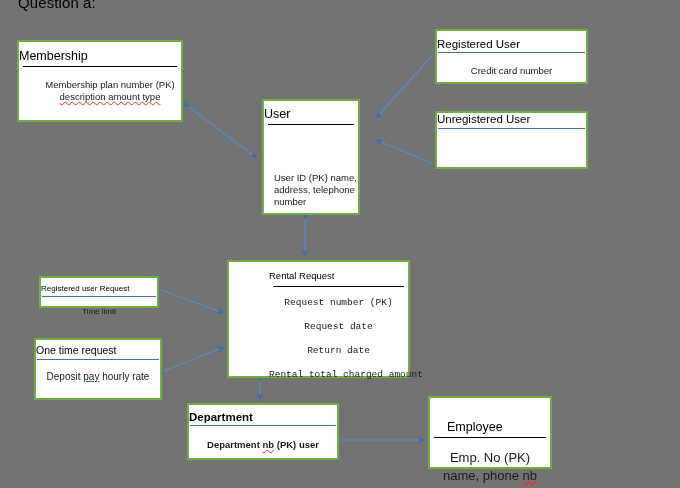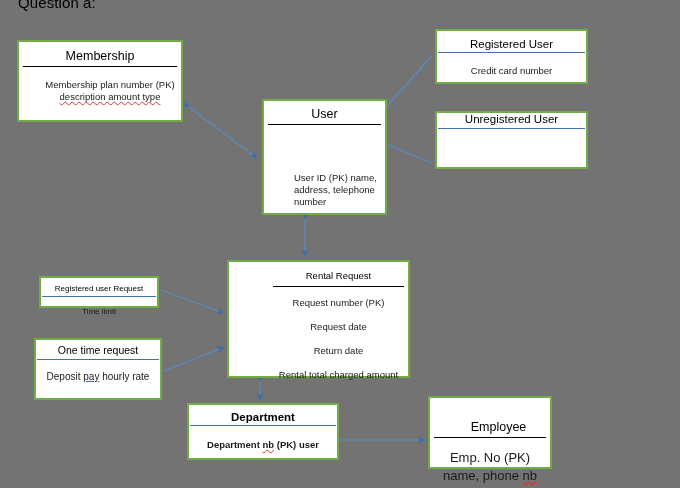--- a/index.html
+++ b/index.html
@@ -27,42 +27,40 @@
     letter-spacing: 0.1px;
     white-space: nowrap;
   }
   .entity {
     position: absolute;
     border: 2px solid #70AD47;
     background: #ffffff;
     box-sizing: border-box;
   }
   .entity-title {
-    text-align: center;
     color: #000;
     white-space: nowrap;
     overflow: hidden;
   }
   .sep {
     height: 0;
     border-top: 1px solid #000000;
     margin: 0 4px;
   }
   .sep.blue {
     border-top: 1px solid #4472A8;
     margin: 0 1px;
   }
   .attrs {
     text-align: center;
     color: #1a1a1a;
     line-height: 1.25;
   }
   .attrs.left {
     text-align: left;
-    margin-left: 20px;
   }
   .attr-line {
     white-space: nowrap;
   }
   .sp-err {
     text-decoration: underline wavy #E03030;
     text-decoration-skip-ink: none;
   }
   .gr-err {
     text-decoration: underline solid #3A6FB5;
@@ -76,40 +74,40 @@
     height: 488px;
     pointer-events: none;
   }
 
   
   #ent-membership      { left: 17px;  top: 40px;  width: 166px; height: 82px;  }
   #ent-membership .entity-title { font-size: 12.5px; padding-top: 7px; }
   #ent-membership .sep { margin-top: 3px; }
   #ent-membership .attrs { font-size: 9.5px; padding-top: 12px; margin-left: 20px; }
 
-  #ent-user            { left: 262px; top: 99px;  width: 125px; height: 116px; }
+  #ent-user            { left: 262px; top: 99px;  width: 98px; height: 116px; }
   #ent-user .entity-title { font-size: 12.5px; padding-top: 6px; }
   #ent-user .sep { margin-top: 3px; }
   #ent-user .attrs { font-size: 9.5px; padding: 47px 0 0 10px; }
 
   #ent-reguser         { left: 435px; top: 29px;  width: 153px; height: 55px;  }
   #ent-reguser .entity-title { font-size: 11.5px; padding-top: 7px; }
   #ent-reguser .sep.blue { margin-top: 2px; }
   #ent-reguser .attrs { font-size: 9.5px; padding-top: 12px; }
 
   #ent-unreguser       { left: 435px; top: 111px; width: 153px; height: 58px;  }
   #ent-unreguser .entity-title { font-size: 11.5px; }
   #ent-unreguser .sep.blue { margin-top: 3px; }
   #ent-unreguser .attrs { font-size: 9.5px; padding-top: 10px; }
 
   #ent-rental          { left: 227px; top: 260px; width: 183px; height: 118px; padding-left: 40px; }
   #ent-rental .entity-title { font-size: 9.5px; padding-top: 8px; }
   #ent-rental .sep { margin-top: 5px; }
   #ent-rental .attrs { font-size: 9.5px; padding-top: 10px; }
-  #ent-rental .attr-line { margin-bottom: 12px; }
+  #ent-rental .attr-line { margin-bottom: 12px; font-family: Liberation Mono, monospace; }
 
   #ent-regreq          { left: 39px;  top: 276px; width: 120px; height: 32px;  }
   #ent-regreq .entity-title { font-size: 8px; padding-top: 6px; }
   #ent-regreq .sep.blue { margin-top: 3px; }
   #ent-regreq .attrs { font-size: 8px; padding-top: 10px; }
 
   #ent-onetime         { left: 34px;  top: 338px; width: 128px; height: 62px;  }
   #ent-onetime .entity-title { font-size: 10.5px; padding-top: 4px; }
   #ent-onetime .sep.blue { margin-top: 3px; }
   #ent-onetime .attrs { font-size: 10px; padding-top: 11px; }

